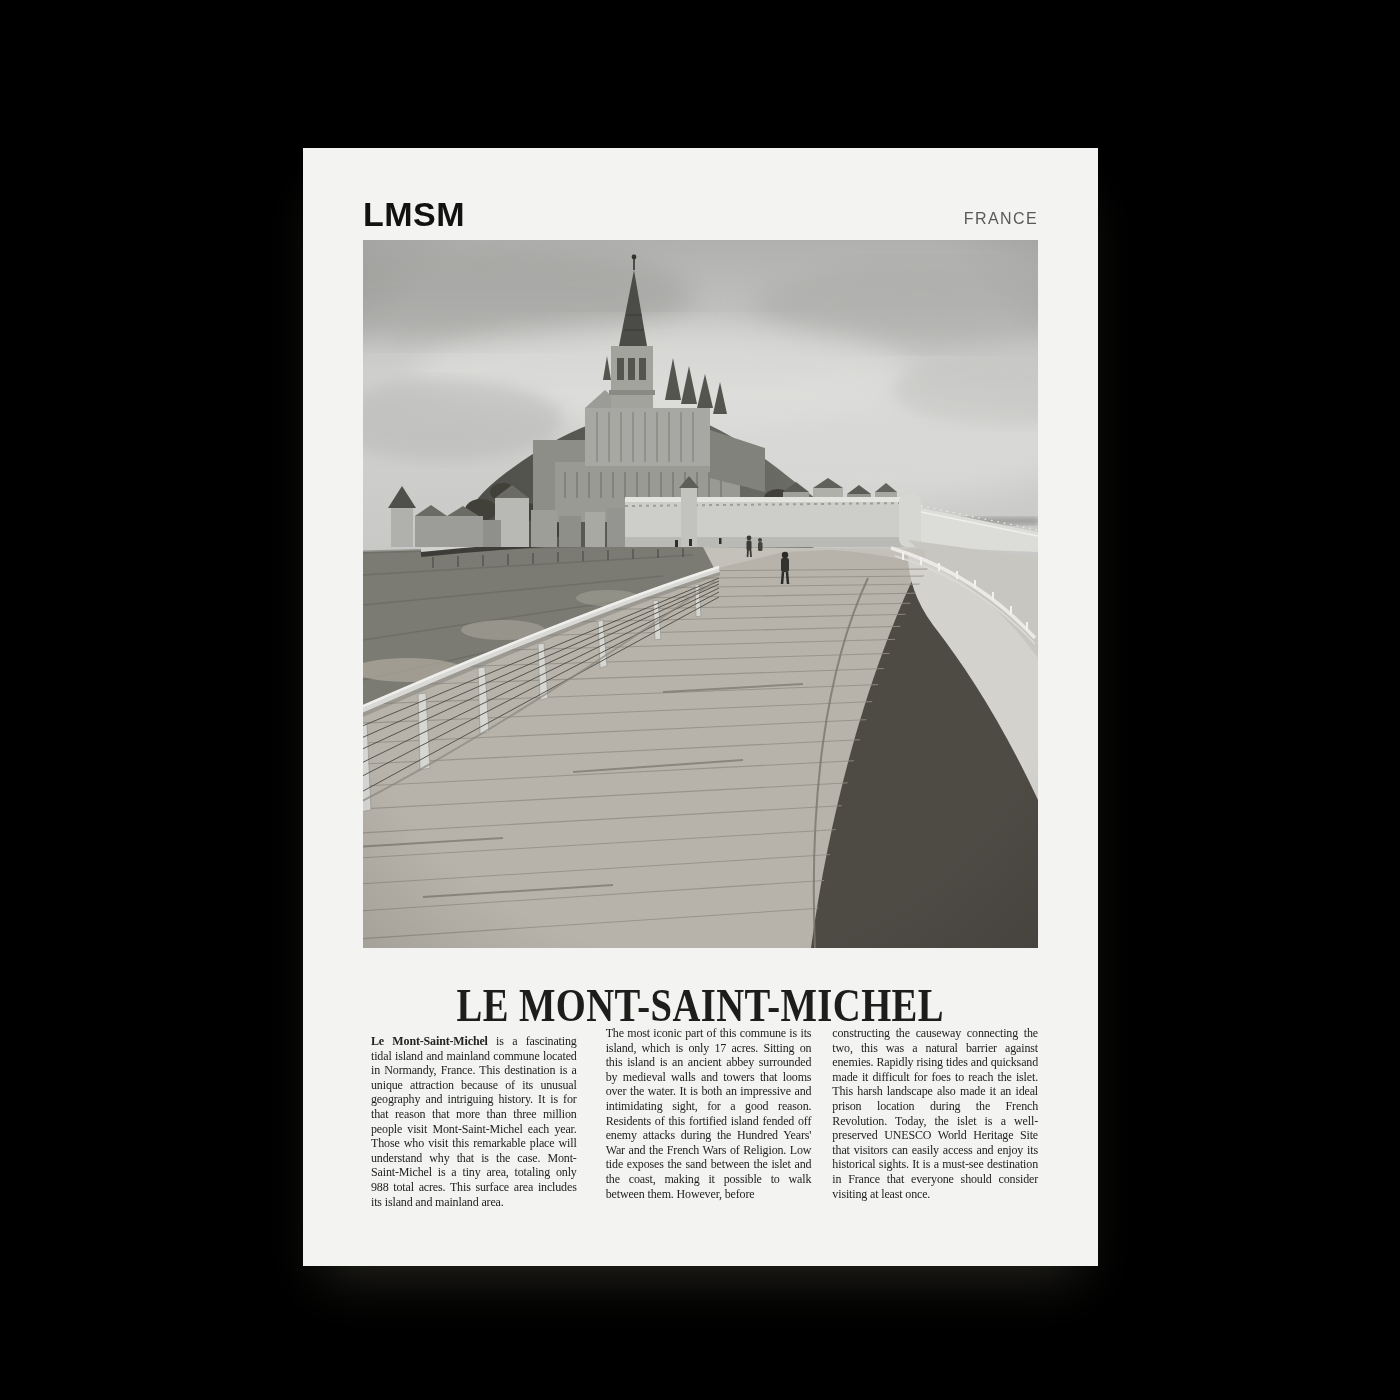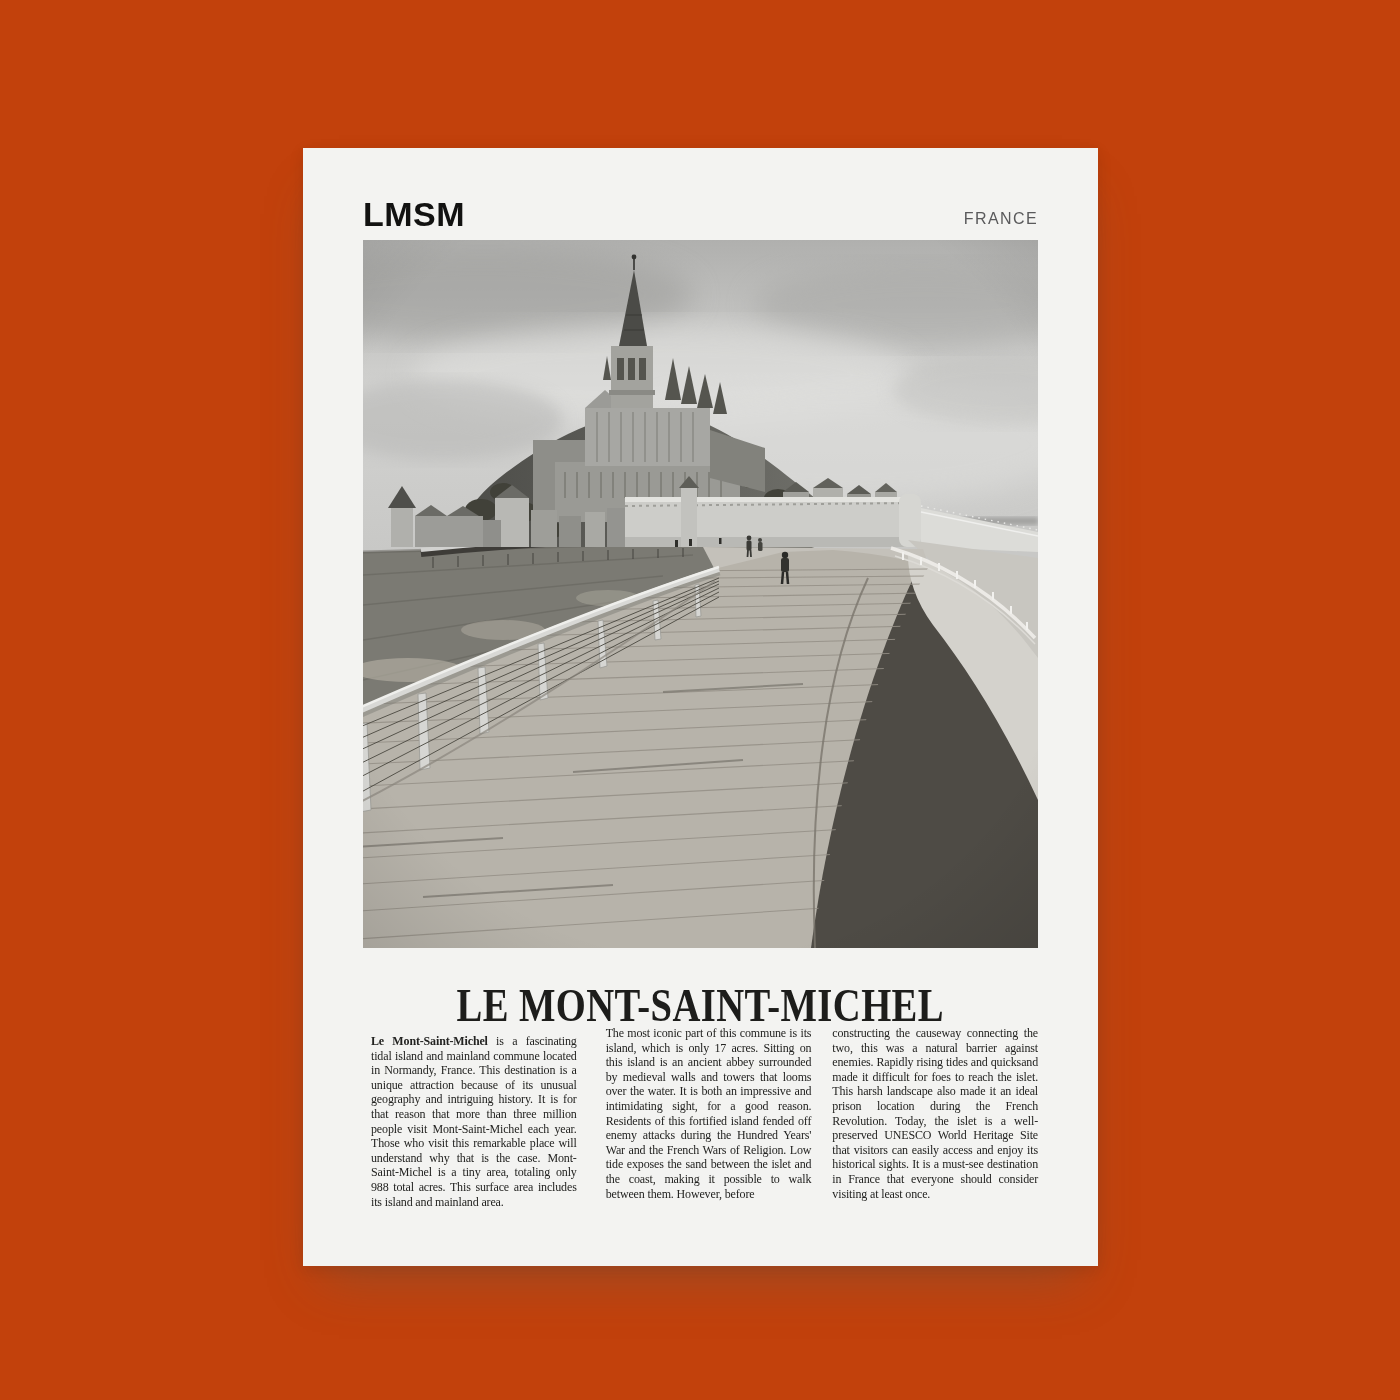--- a/index.html
+++ b/index.html
@@ -1,16 +1,16 @@
 <!DOCTYPE html>
 <html lang="en"><head>
 <meta charset="utf-8">
 <style>
   html,body{margin:0;padding:0;background:#ecedec;}
-  .stage{position:relative;width:1400px;height:1400px;background:#c2410c;overflow:hidden;
+  .stage{position:relative;width:1400px;height:1400px;background:#000000;overflow:hidden;
          font-family:"Liberation Sans",sans-serif;}
   .poster{position:absolute;left:303px;top:148px;width:795px;height:1118px;background:#f3f3f1;
           box-shadow:0 30px 50px -18px rgba(95,92,80,.38), 0 4px 14px rgba(0,0,0,.10);}
   .poster::after{content:"";position:absolute;left:7px;right:7px;bottom:-10px;height:11px;
           background:#d3d0c3;filter:blur(2.5px);z-index:-1;}
   .header{position:absolute;top:0;left:60px;right:60px;height:92px;}
   .brand{position:absolute;left:0;bottom:9px;font-weight:800;font-size:34px;line-height:1;
          letter-spacing:.5px;color:#121211;}
   .country{position:absolute;right:0;bottom:13px;font-size:16px;line-height:1;letter-spacing:1.4px;
          color:#59595b;}

